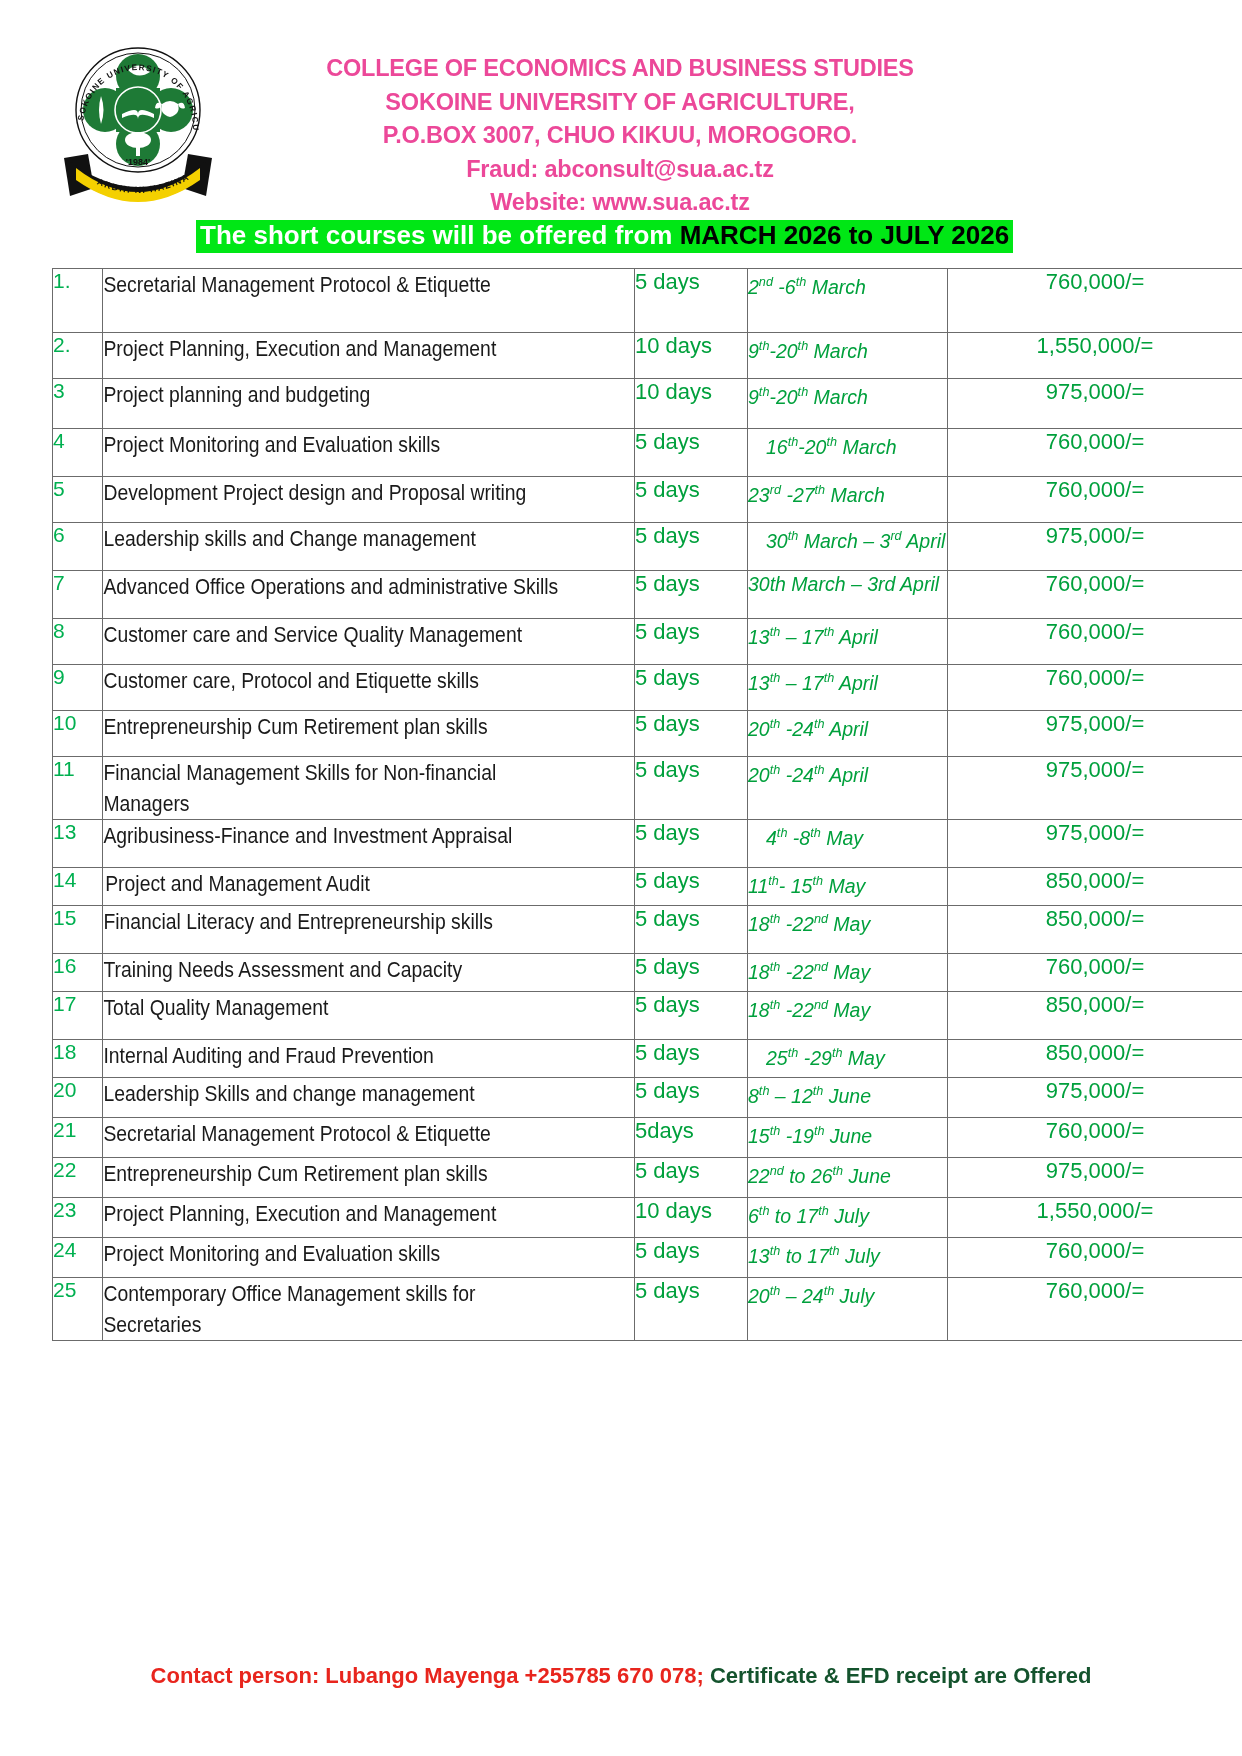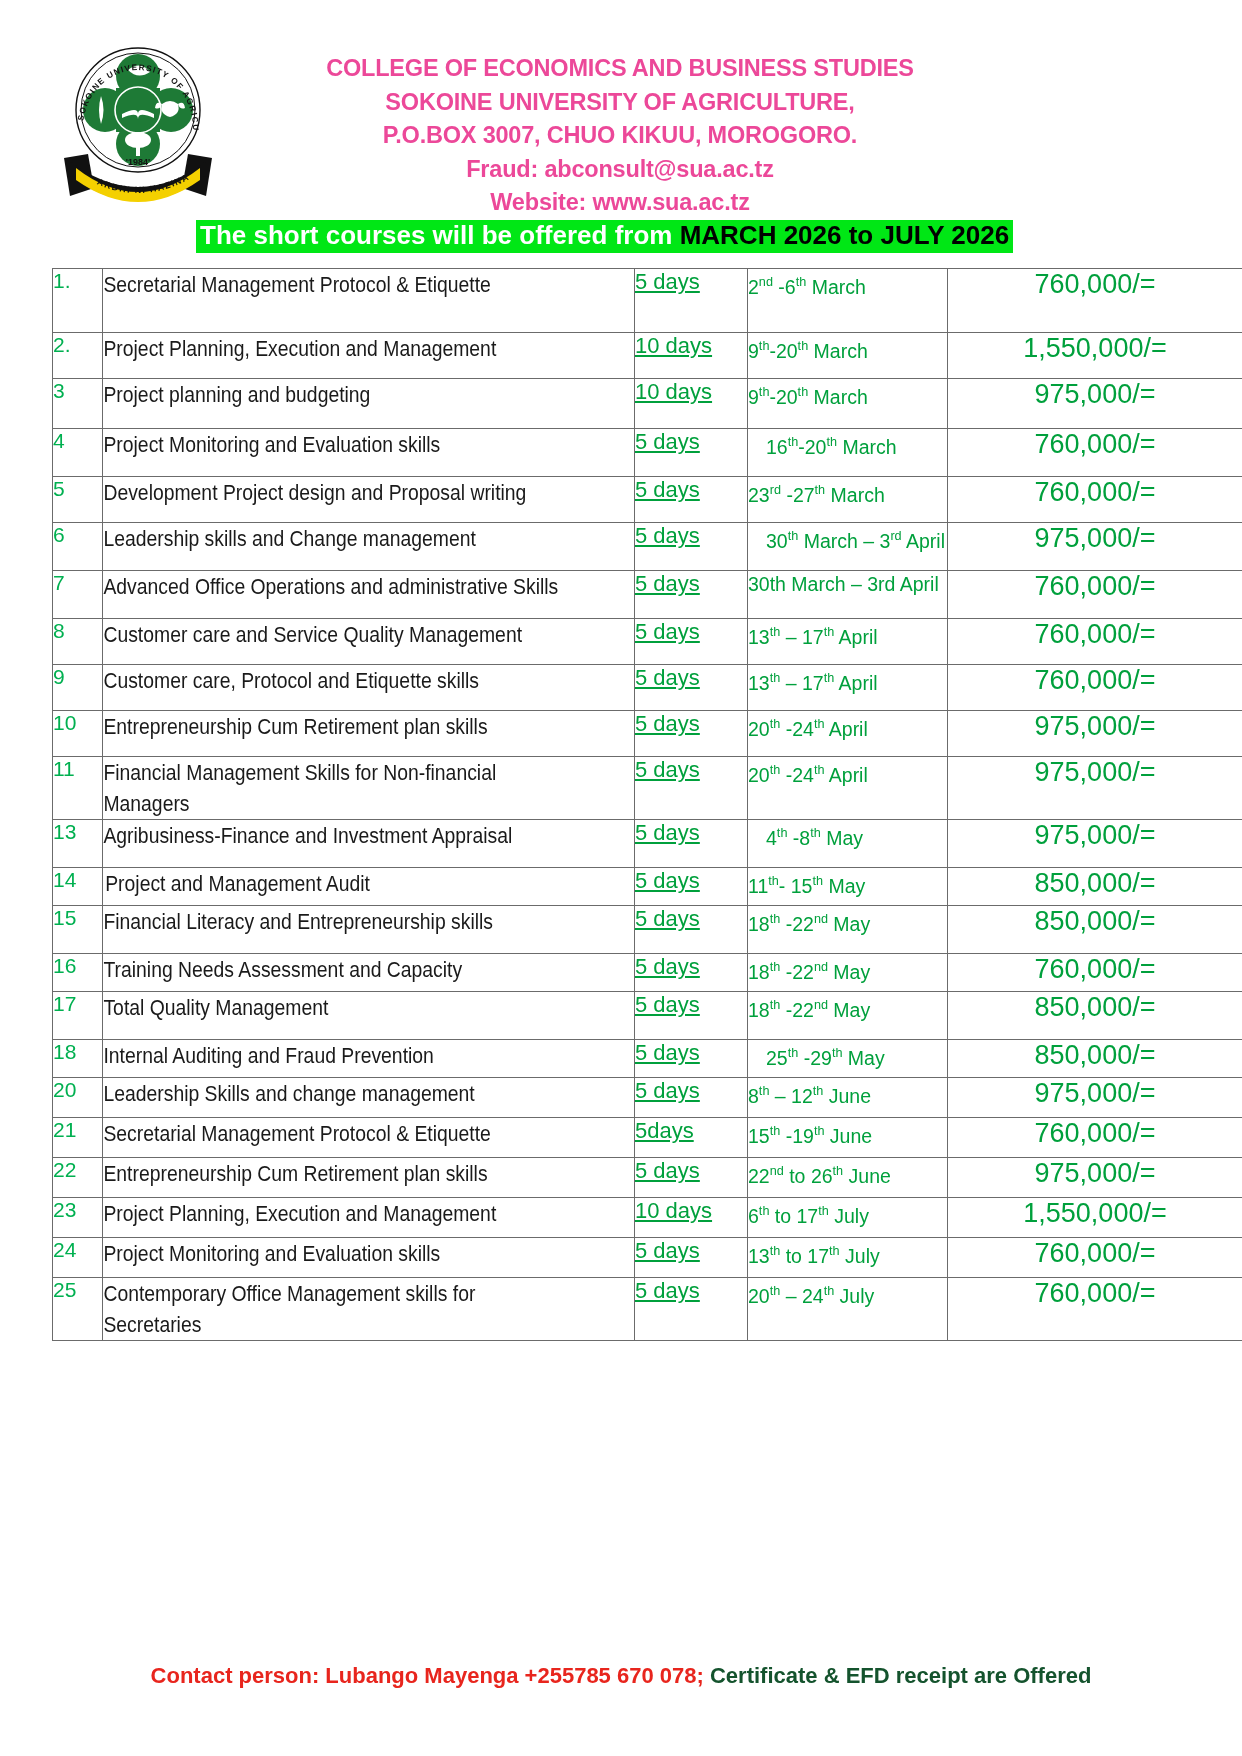--- a/index.html
+++ b/index.html
@@ -114,35 +114,35 @@
     transform-origin: left top;
     width: 114%;
   }
   .cell-course.flush { padding-left: 2px; }
   .cell-days {
     color: #00A03C;
     font-family: "Liberation Sans", sans-serif;
     font-size: 22px;
     padding: 6px 0 0 12px;
     white-space: nowrap;
-    text-decoration: underline;
   }
   .cell-dates {
     color: #00A03C;
     font-family: "Liberation Sans", sans-serif;
     font-size: 19.5px;
     line-height: 26px;
     padding: 6px 2px 4px 6px;
+    font-style: italic;
   }
   .cell-dates sup { font-size: 0.65em; vertical-align: super; }
   .cell-dates.indent { padding-left: 18px; }
   .cell-price {
     color: #00A03C;
     font-family: "Liberation Sans", sans-serif;
-    font-size: 27px;
+    font-size: 22px;
     padding: 4px 0 0 0;
     text-align: center;
     white-space: nowrap;
   }
 
   
   .footer {
     position: absolute;
     left: 0;
     top: 1663px;

